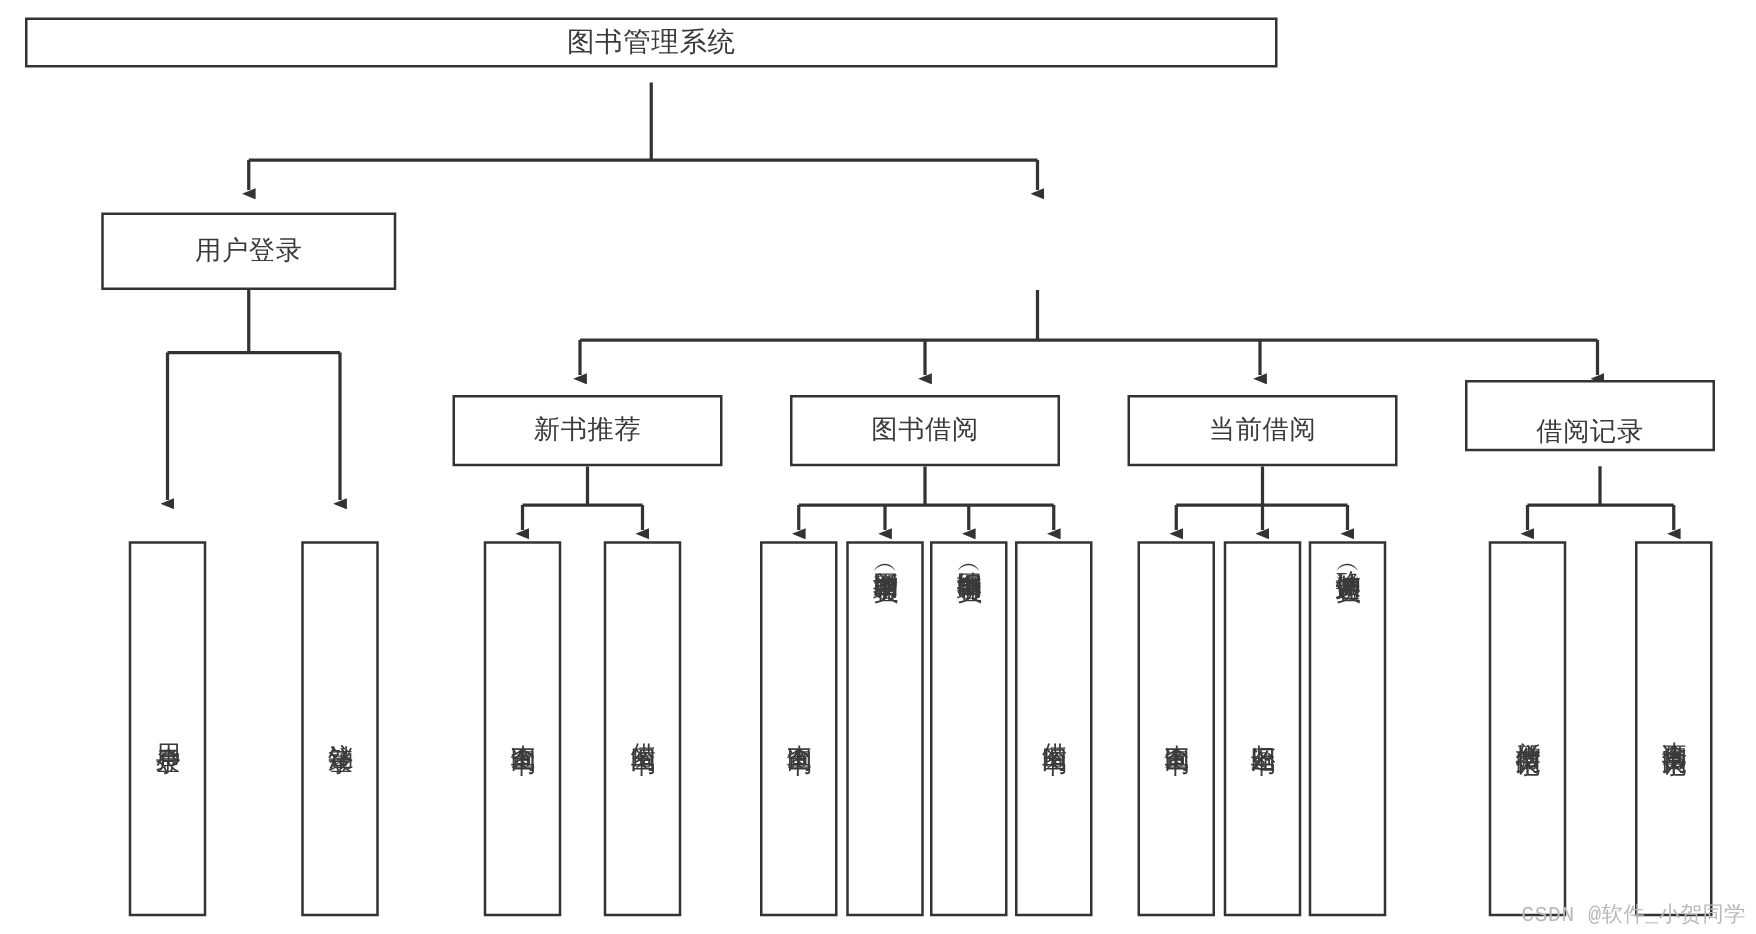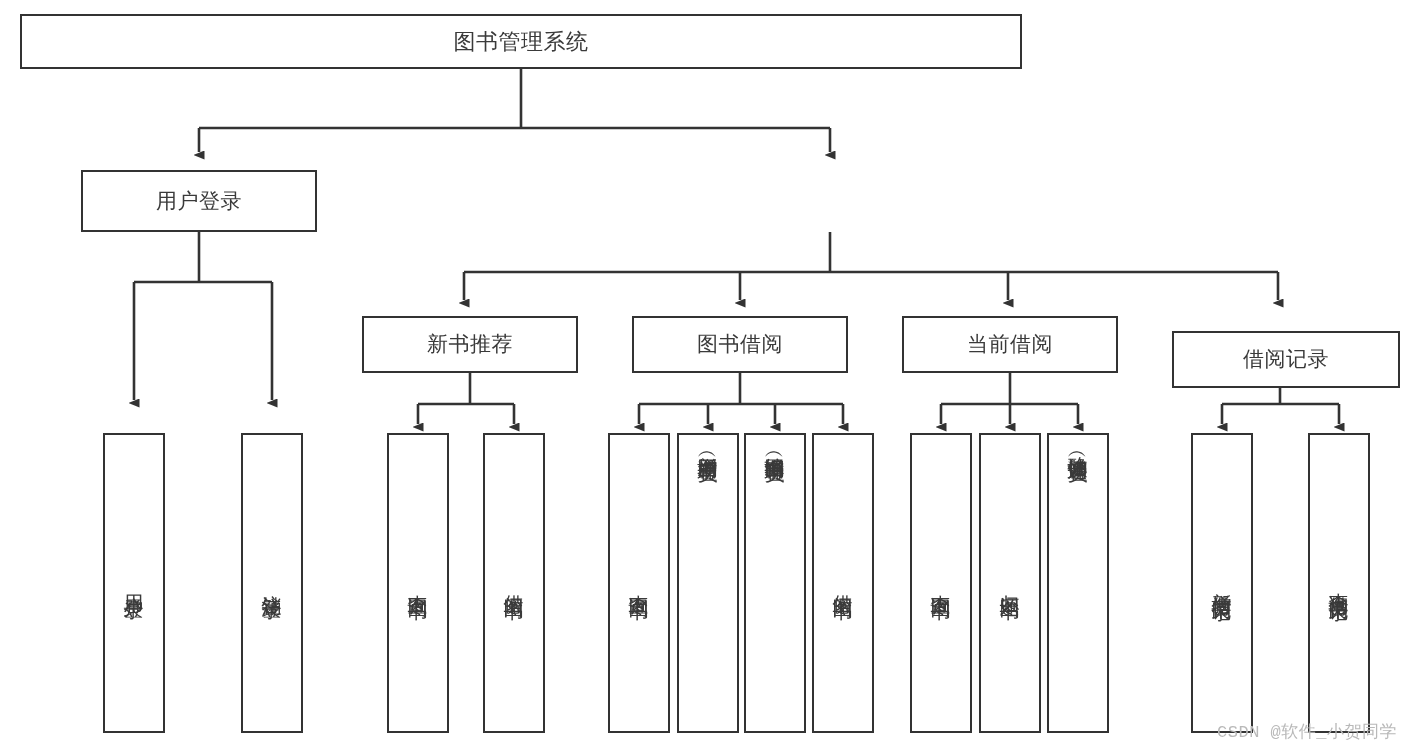--- a/index.html
+++ b/index.html
@@ -134,42 +134,42 @@
       <path d="M 1010,404 L 1010,424" marker-end="url(#arrowhead)"></path>
       <path d="M 1078,404 L 1078,424" marker-end="url(#arrowhead)"></path>
 
       <path d="M 1280,373 L 1280,404"></path>
       <path d="M 1222,404 L 1339,404"></path>
       <path d="M 1222,404 L 1222,424" marker-end="url(#arrowhead)"></path>
       <path d="M 1339,404 L 1339,424" marker-end="url(#arrowhead)"></path>
     </g>
   </svg>
 
-  <div class="node horizontal root" style="left:20px; top:14px; width:1002px; height:55px;">
+  <div class="node horizontal root" style="left:20px; top:14px; width:1002px; height:40px;">
     <span class="node-label">图书管理系统</span>
   </div>
 
   <div class="node horizontal" style="left:81px; top:170px; width:236px; height:62px;">
     <span class="node-label">用户登录</span>
   </div>
 
 
   <div class="node horizontal" style="left:362px; top:316px; width:216px; height:57px;">
     <span class="node-label">新书推荐</span>
   </div>
 
   <div class="node horizontal" style="left:632px; top:316px; width:216px; height:57px;">
     <span class="node-label">图书借阅</span>
   </div>
 
   <div class="node horizontal" style="left:902px; top:316px; width:216px; height:57px;">
     <span class="node-label">当前借阅</span>
   </div>
 
-  <div class="node horizontal" style="left:1172px; top:331px; width:228px; height:57px;">
+  <div class="node horizontal" style="left:1172px; top:304px; width:200px; height:57px;align-items:flex-end;">
     <span class="node-label">借阅记录</span>
   </div>
 
   <div class="node vertical centered" style="left:103px; top:433px; width:62px; height:300px;">
     <span class="node-label">用户登录</span>
   </div>
 
   <div class="node vertical centered" style="left:241px; top:433px; width:62px; height:300px;">
     <span class="node-label">注销登录</span>
   </div>

